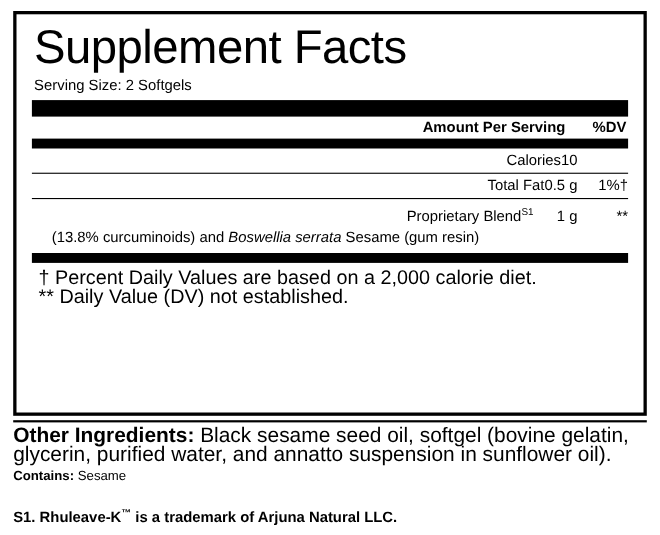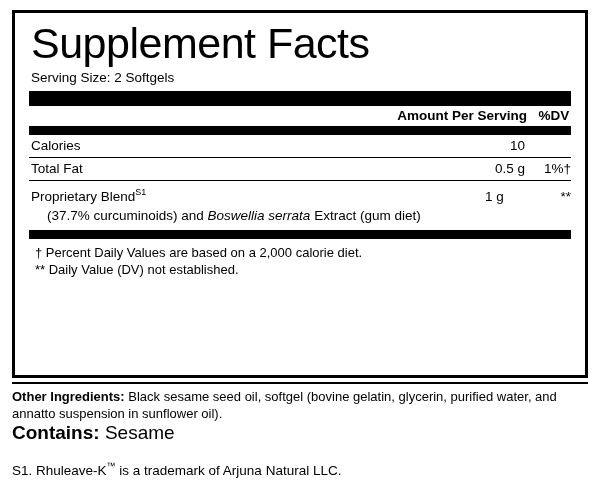--- a/index.html
+++ b/index.html
@@ -62,80 +62,81 @@
     margin: 0;
   }
   .amount-row {
     display: flex;
     justify-content: flex-end;
     align-items: baseline;
     font-size: 13.5px;
     font-weight: bold;
     padding: 2px 0 3px 0;
   }
-  .amount-row .aps { margin-right: 10px; }
+  .amount-row .aps { margin-right: 23px; }
   .amount-row .dv { width: 34px; text-align: center; }
 
   .row {
     display: flex;
     align-items: baseline;
     font-size: 13.5px;
     line-height: 16px;
     padding: 3px 0 3px 2px;
   }
-  .row .name { flex: 1 1 auto; }
+  .row .name { flex: 1 1 auto; text-align: right; }
   .row .val { white-space: nowrap; }
   .row .pct { width: 46px; text-align: right; white-space: nowrap; }
 
   .blend .name { flex: 1 1 auto; }
-  .blend .val { width: 40px; text-align: left; }
+  .blend .val { width: 40px; text-align: right; }
   .blend .pct { width: 46px; text-align: right; }
 
   .sub {
     font-size: 13.5px;
     line-height: 16px;
     margin-left: 18px;
   }
   .sub i { font-style: italic; }
   sup.s1 {
     font-size: 9px;
     vertical-align: super;
   }
   .footnotes {
-    font-size: 13px;
+    font-size: 18px;
     line-height: 17px;
     padding: 5px 0 0 2px;
   }
   .footnotes div { margin-left: 4px; }
 
   .below {
     position: absolute;
     left: 12px;
     top: 382px;
     width: 576px;
   }
   .below .hr {
     height: 2px;
     background: #000;
     margin-bottom: 4px;
   }
   .oi {
-    font-size: 13px;
+    font-size: 19px;
     line-height: 17px;
   }
   .oi b { font-weight: bold; }
   .contains {
-    font-size: 19px;
+    font-size: 12px;
     line-height: 17px;
     margin-top: 2px;
   }
   .trademark {
     font-size: 13.5px;
     line-height: 17px;
     margin-top: 17px;
+    font-weight: bold;
   }
   .tm {
     font-size: 9px;
     vertical-align: super;
   }
 </style>
 </head>
 <body>
 
 <div class="page">
@@ -171,21 +172,21 @@
       </div>
 
       <div class="rule-thin"></div>
 
       <div class="row blend">
         <span class="name"><span>Proprietary Blend</span><sup class="s1">S1</sup></span>
         <span class="val">1 g</span>
         <span class="pct">**</span>
       </div>
 
-      <div class="sub"><span>(37.7% curcuminoids) and </span><i>Boswellia serrata</i><span> Extract (gum diet)</span></div>
+      <div class="sub"><span>(13.8% curcuminoids) and </span><i>Boswellia serrata</i><span> Sesame (gum resin)</span></div>
 
       <div class="bar-medium" style="margin-top:6px;"></div>
 
       <div class="footnotes">
         <div>† Percent Daily Values are based on a 2,000 calorie diet.</div>
         <div>** Daily Value (DV) not established.</div>
       </div>
     </div>
   </div>
 

